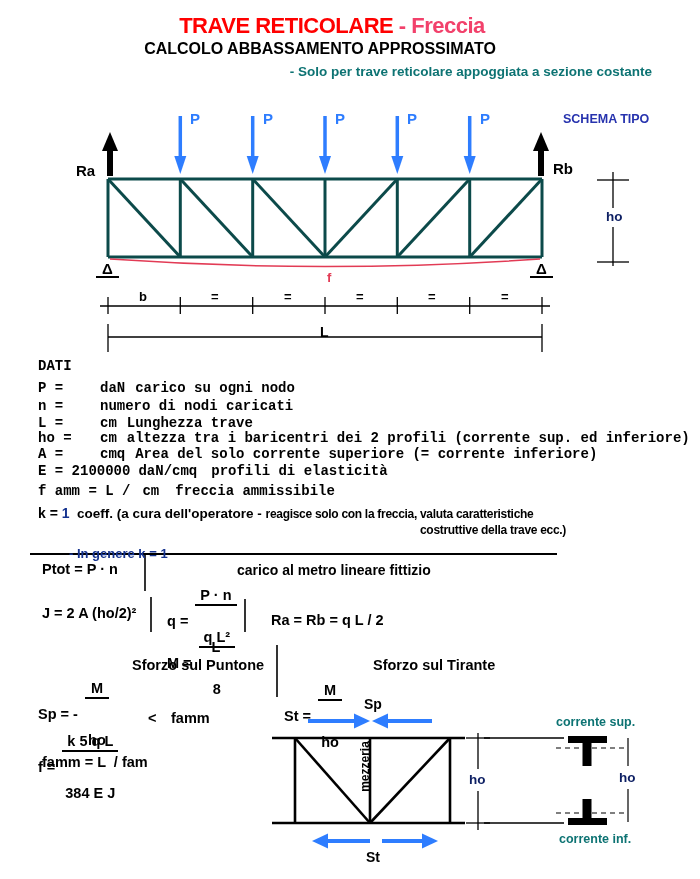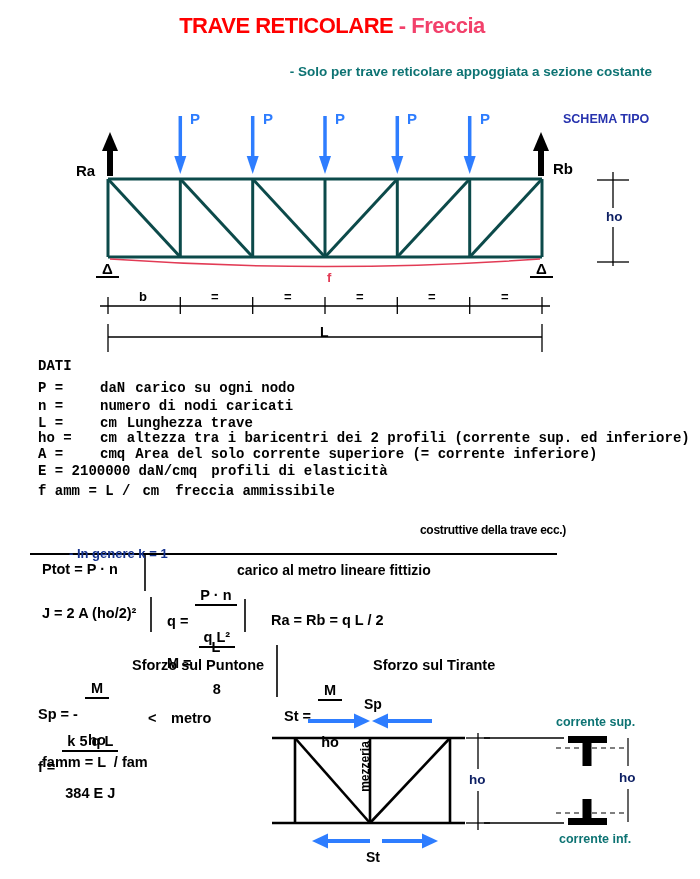--- a/index.html
+++ b/index.html
@@ -173,20 +173,21 @@
       <line x1="556" y1="748" x2="624" y2="748" stroke-dasharray="5 4"></line>
       <line x1="556" y1="813" x2="624" y2="813" stroke-dasharray="5 4"></line>
       <line x1="628" y1="738" x2="628" y2="766"></line>
       <line x1="628" y1="789" x2="628" y2="822"></line>
     </g>
   </svg>
 
   <div class="abs title">
     <span class="red">TRAVE RETICOLARE</span><span class="pink"> - Freccia</span>
   </div>
+  <div class="abs subtitle">CALCOLO ABBASSAMENTO APPROSSIMATO</div>
   <div class="abs note">- Solo per trave reticolare appoggiata a sezione costante</div>
   <div class="abs schema-caption">SCHEMA TIPO</div>
 
   <span class="abs lblR" style="left:76px;top:162px">Ra</span>
   <span class="abs lblR" style="left:553px;top:160px">Rb</span>
   <span class="abs lblP" style="left:190px;top:110px">P</span>
   <span class="abs lblP" style="left:263px;top:110px">P</span>
   <span class="abs lblP" style="left:335px;top:110px">P</span>
   <span class="abs lblP" style="left:407px;top:110px">P</span>
   <span class="abs lblP" style="left:480px;top:110px">P</span>
@@ -218,20 +219,23 @@
   <div class="abs dati dati-row" style="top:446px">
     <span class="dsym">A =</span><span class="dunit">cmq</span><span class="ddesc">Area del solo corrente superiore (= corrente inferiore)</span>
   </div>
   <div class="abs dati dati-row" style="top:463px">
     <span class="dsym">E = 2100000</span><span class="dunit" style="margin-left:8px">daN/cmq</span><span class="ddesc" style="margin-left:14px">profili di elasticità</span>
   </div>
   <div class="abs dati dati-row" style="top:483px">
     <span class="dsym">f amm = L /</span><span class="dunit" style="margin-left:12px">cm</span><span class="ddesc" style="margin-left:16px">freccia ammissibile</span>
   </div>
 
+  <div class="abs kline">
+    <span style="white-space:pre">k = </span><span class="navy">1</span><span style="white-space:pre;font-size:13.5px">  coeff. (a cura dell'operatore - </span><span class="ksmall">reagisce solo con la freccia, valuta caratteristiche</span>
+  </div>
   <span class="abs ksmall" style="left:420px;top:523px">costruttive della trave ecc.)</span>
   <span class="abs navy" style="left:69px;top:546px;font-size:13px">- In genere k = 1</span>
 
   <div class="abs formula" style="left:42px;top:561px">Ptot = P · n</div>
   <div class="abs formula" style="left:167px;top:555px">
     <span>q =</span>
     <span class="frac">
       <span class="num">P · n</span>
       <span class="den">L</span>
     </span>
@@ -266,21 +270,21 @@
   <span class="abs fdesc" style="left:373px;top:657px;font-size:14.5px">Sforzo sul Tirante</span>
 
   <div class="abs formula" style="left:38px;top:701px">
     <span>f =</span>
     <span class="frac">
       <span class="num">k 5 q L</span>
       <span class="den">384 E J</span>
     </span>
   </div>
   <span class="abs fdesc" style="left:148px;top:710px;font-size:14.5px">&lt;</span>
-  <span class="abs fdesc" style="left:171px;top:710px;font-size:14.5px">metro</span>
+  <span class="abs fdesc" style="left:171px;top:710px;font-size:14.5px">famm</span>
   <div class="abs formula" style="left:42px;top:754px">famm = L  / fam</div>
 
   <span class="abs sec-lbl" style="left:364px;top:696px">Sp</span>
   <span class="abs sec-lbl" style="left:366px;top:849px">St</span>
   <span class="abs mezzeria">mezzeria</span>
   <span class="abs ho-lbl" style="left:467px;top:772px">ho</span>
   <span class="abs ho-lbl" style="left:617px;top:770px">ho</span>
   <span class="abs chord-lbl" style="left:556px;top:715px">corrente sup.</span>
   <span class="abs chord-lbl" style="left:559px;top:832px">corrente inf.</span>
 

